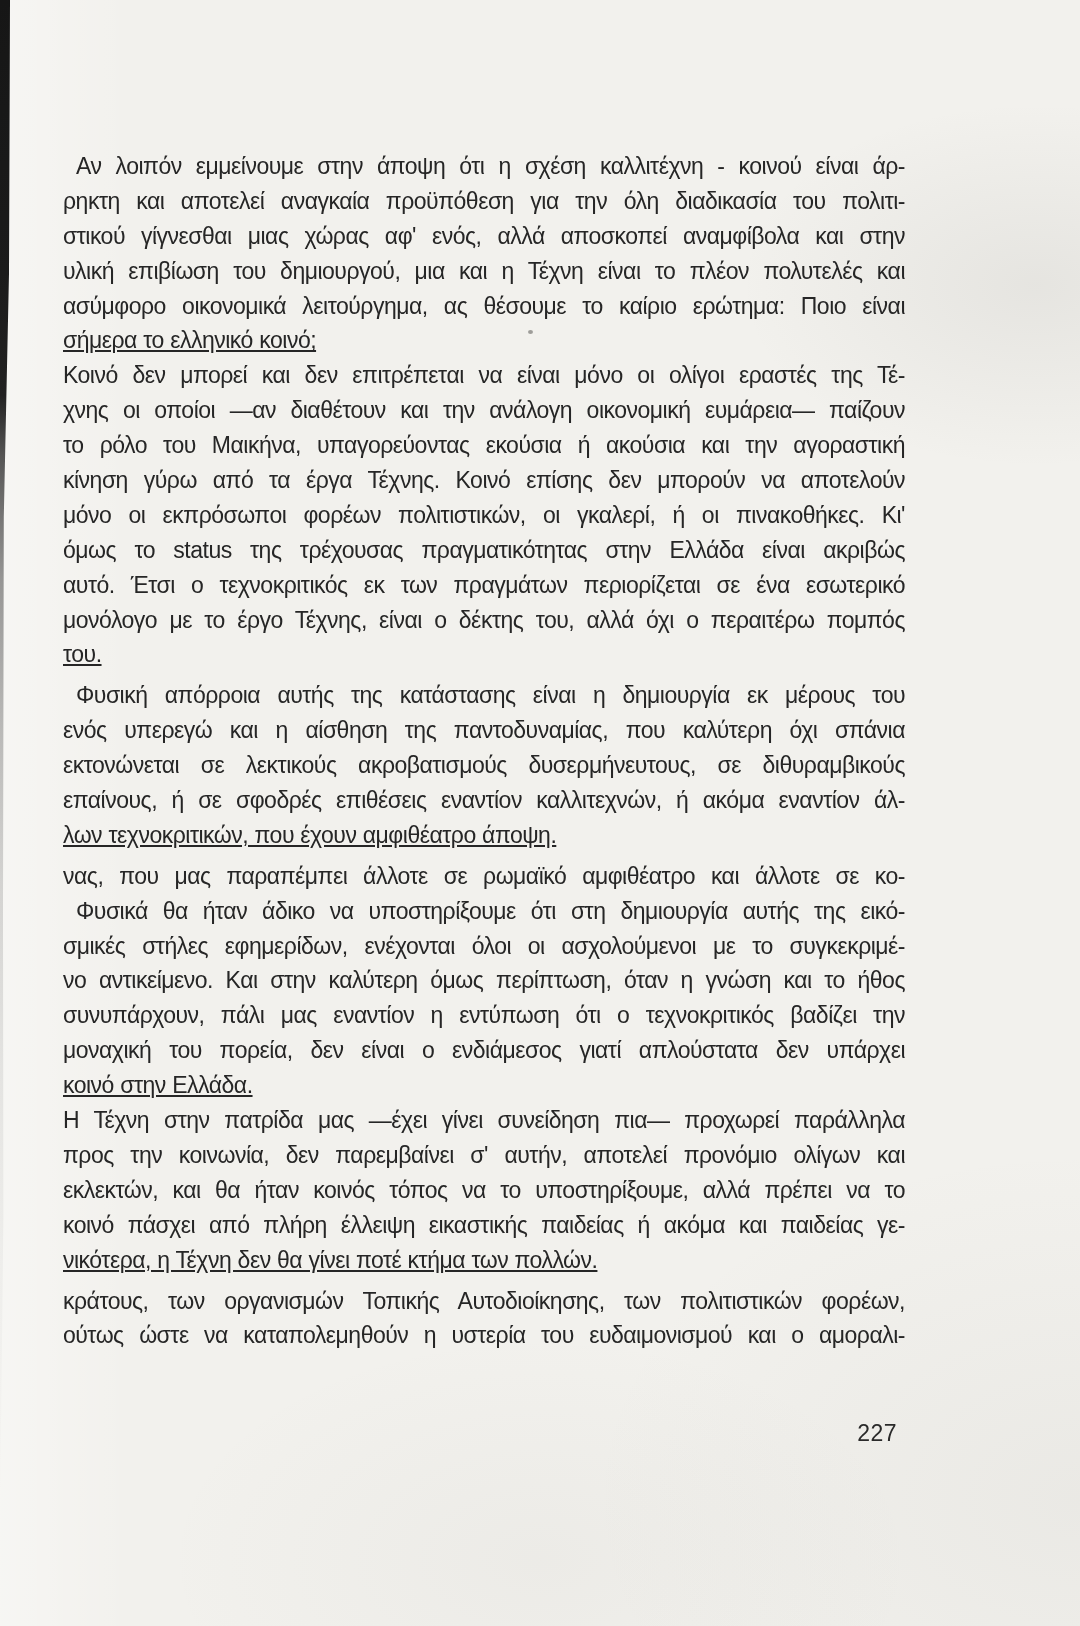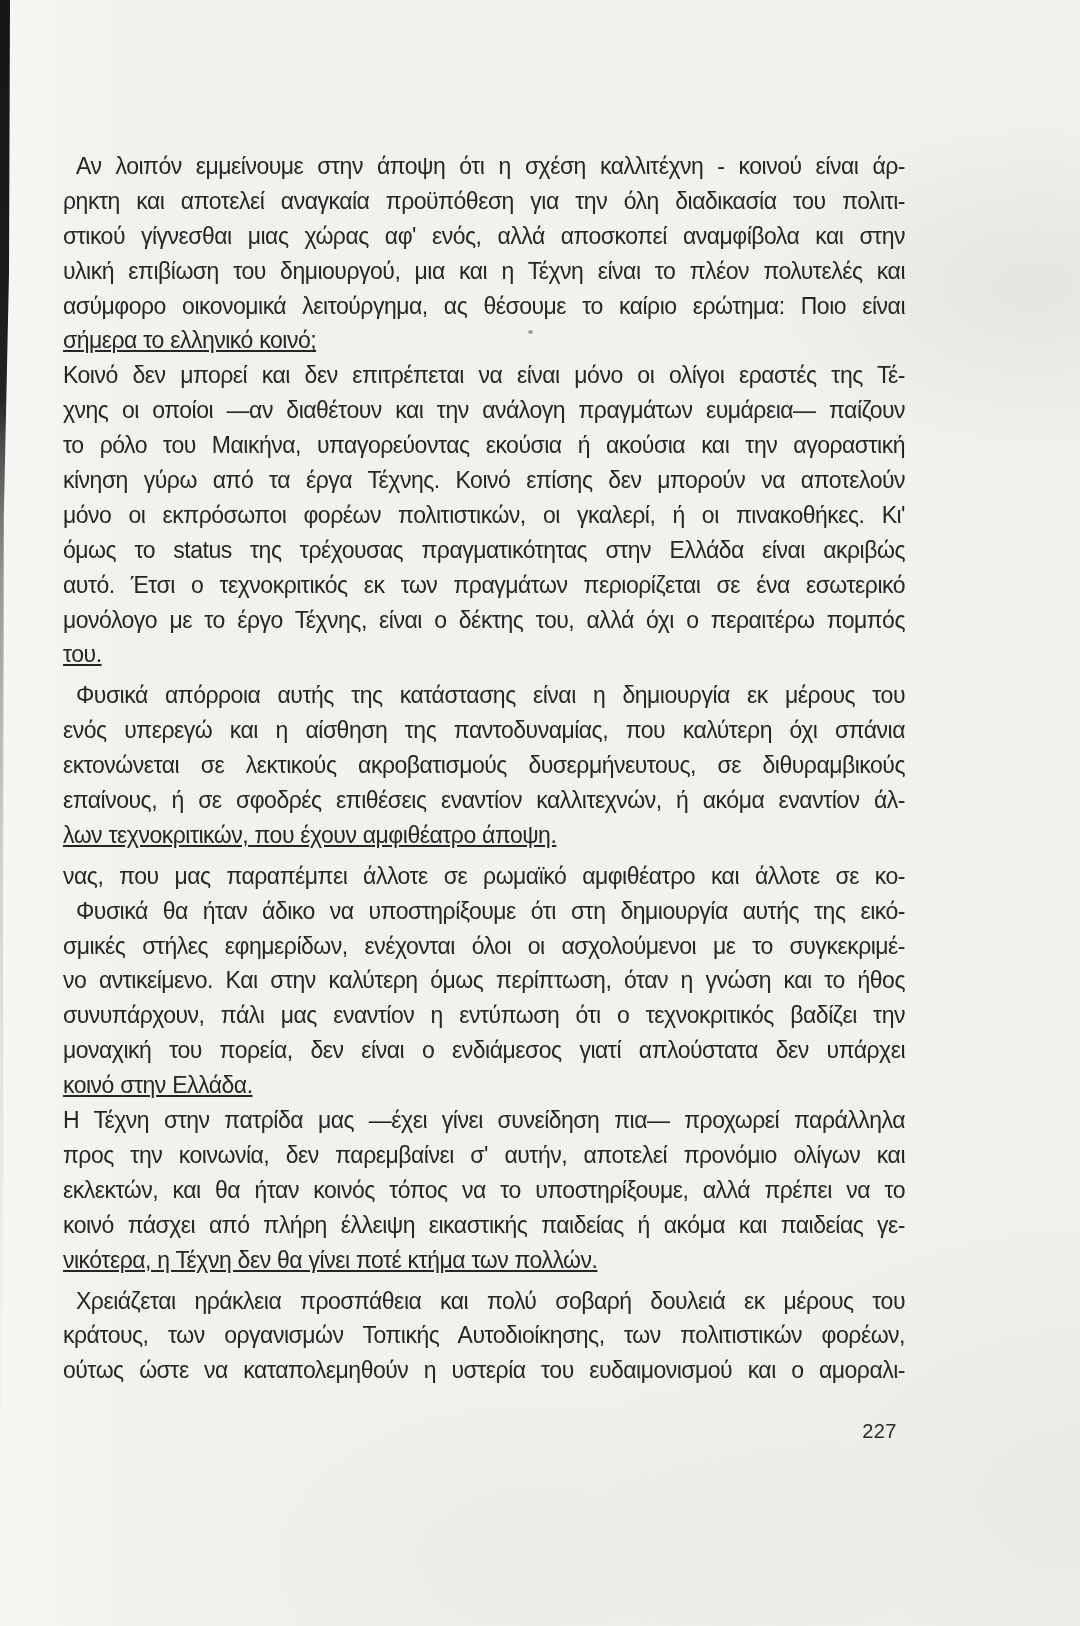--- a/index.html
+++ b/index.html
@@ -36,21 +36,21 @@
   .paragraph{margin:0;}
   .paragraph.gap{margin-top:6px;}
   .line{
     text-align:justify;text-align-last:justify;
     height:34.9px;overflow:hidden;
   }
   .line.final{text-align-last:left;text-decoration:underline;}
   .line.indent{text-indent:13px;}
   .page-number{
     position:absolute;top:1420px;left:63px;width:834px;
-    text-align:right;font-size:20px;color:#2a2a2a;letter-spacing:0.5px;
+    text-align:right;font-size:23px;color:#2a2a2a;letter-spacing:0.5px;
   }
   .scan-dot{
     position:absolute;left:528px;top:330px;width:5px;height:4px;border-radius:50%;
     background:rgba(90,88,84,0.55);filter:blur(0.5px);pointer-events:none;
   }
 </style>
 </head>
 <body>
 
 <div class="scan-shading"></div>
@@ -61,31 +61,31 @@
     <div class="paragraph">
       <div class="line indent">Αν λοιπόν εμμείνουμε στην άποψη ότι η σχέση καλλιτέχνη - κοινού είναι άρ-</div>
       <div class="line">ρηκτη και αποτελεί αναγκαία προϋπόθεση για την όλη διαδικασία του πολιτι-</div>
       <div class="line">στικού γίγνεσθαι μιας χώρας αφ' ενός, αλλά αποσκοπεί αναμφίβολα και στην</div>
       <div class="line">υλική επιβίωση του δημιουργού, μια και η Τέχνη είναι το πλέον πολυτελές και</div>
       <div class="line">ασύμφορο οικονομικά λειτούργημα, ας θέσουμε το καίριο ερώτημα: Ποιο είναι</div>
       <div class="line final">σήμερα το ελληνικό κοινό;</div>
     </div>
     <div class="paragraph">
       <div class="line">Κοινό δεν μπορεί και δεν επιτρέπεται να είναι μόνο οι ολίγοι εραστές της Τέ-</div>
-      <div class="line">χνης οι οποίοι —αν διαθέτουν και την ανάλογη πραγμάτων ευμάρεια— παίζουν</div>
+      <div class="line">χνης οι οποίοι —αν διαθέτουν και την ανάλογη οικονομική ευμάρεια— παίζουν</div>
       <div class="line">το ρόλο του Μαικήνα, υπαγορεύοντας εκούσια ή ακούσια και την αγοραστική</div>
       <div class="line">κίνηση γύρω από τα έργα Τέχνης. Κοινό επίσης δεν μπορούν να αποτελούν</div>
       <div class="line">μόνο οι εκπρόσωποι φορέων πολιτιστικών, οι γκαλερί, ή οι πινακοθήκες. Κι'</div>
       <div class="line">όμως το status της τρέχουσας πραγματικότητας στην Ελλάδα είναι ακριβώς</div>
       <div class="line">αυτό. Έτσι ο τεχνοκριτικός εκ των πραγμάτων περιορίζεται σε ένα εσωτερικό</div>
       <div class="line">μονόλογο με το έργο Τέχνης, είναι ο δέκτης του, αλλά όχι ο περαιτέρω πομπός</div>
       <div class="line final">του.</div>
     </div>
     <div class="paragraph gap">
-      <div class="line indent">Φυσικά απόρροια αυτής της κατάστασης είναι η δημιουργία εκ μέρους του</div>
+      <div class="line indent">Φυσική απόρροια αυτής της κατάστασης είναι η δημιουργία εκ μέρους του</div>
       <div class="line">ενός υπερεγώ και η αίσθηση της παντοδυναμίας, που καλύτερη όχι σπάνια</div>
       <div class="line">εκτονώνεται σε λεκτικούς ακροβατισμούς δυσερμήνευτους, σε διθυραμβικούς</div>
       <div class="line">επαίνους, ή σε σφοδρές επιθέσεις εναντίον καλλιτεχνών, ή ακόμα εναντίον άλ-</div>
       <div class="line final">λων τεχνοκριτικών, που έχουν αμφιθέατρο άποψη.</div>
     </div>
     <div class="paragraph gap">
       <div class="line">νας, που μας παραπέμπει άλλοτε σε ρωμαϊκό αμφιθέατρο και άλλοτε σε κο-</div>
       <div class="line indent">Φυσικά θα ήταν άδικο να υποστηρίξουμε ότι στη δημιουργία αυτής της εικό-</div>
       <div class="line">σμικές στήλες εφημερίδων, ενέχονται όλοι οι ασχολούμενοι με το συγκεκριμέ-</div>
       <div class="line">νο αντικείμενο. Και στην καλύτερη όμως περίπτωση, όταν η γνώση και το ήθος</div>
@@ -94,19 +94,18 @@
       <div class="line final">κοινό στην Ελλάδα.</div>
     </div>
     <div class="paragraph">
       <div class="line">Η Τέχνη στην πατρίδα μας —έχει γίνει συνείδηση πια— προχωρεί παράλληλα</div>
       <div class="line">προς την κοινωνία, δεν παρεμβαίνει σ' αυτήν, αποτελεί προνόμιο ολίγων και</div>
       <div class="line">εκλεκτών, και θα ήταν κοινός τόπος να το υποστηρίξουμε, αλλά πρέπει να το</div>
       <div class="line">κοινό πάσχει από πλήρη έλλειψη εικαστικής παιδείας ή ακόμα και παιδείας γε-</div>
       <div class="line final">νικότερα, η Τέχνη δεν θα γίνει ποτέ κτήμα των πολλών.</div>
     </div>
     <div class="paragraph gap">
-      <div class="line indent">Χρειάζεται ηράκλεια προσπάθεια και πολύ σοβαρή δουλειά εκ μέρους του</div>
       <div class="line">κράτους, των οργανισμών Τοπικής Αυτοδιοίκησης, των πολιτιστικών φορέων,</div>
       <div class="line">ούτως ώστε να καταπολεμηθούν η υστερία του ευδαιμονισμού και ο αμοραλι-</div>
     </div>
   </div>
 
 <div class="page-number">227</div>
 
 </body></html>

